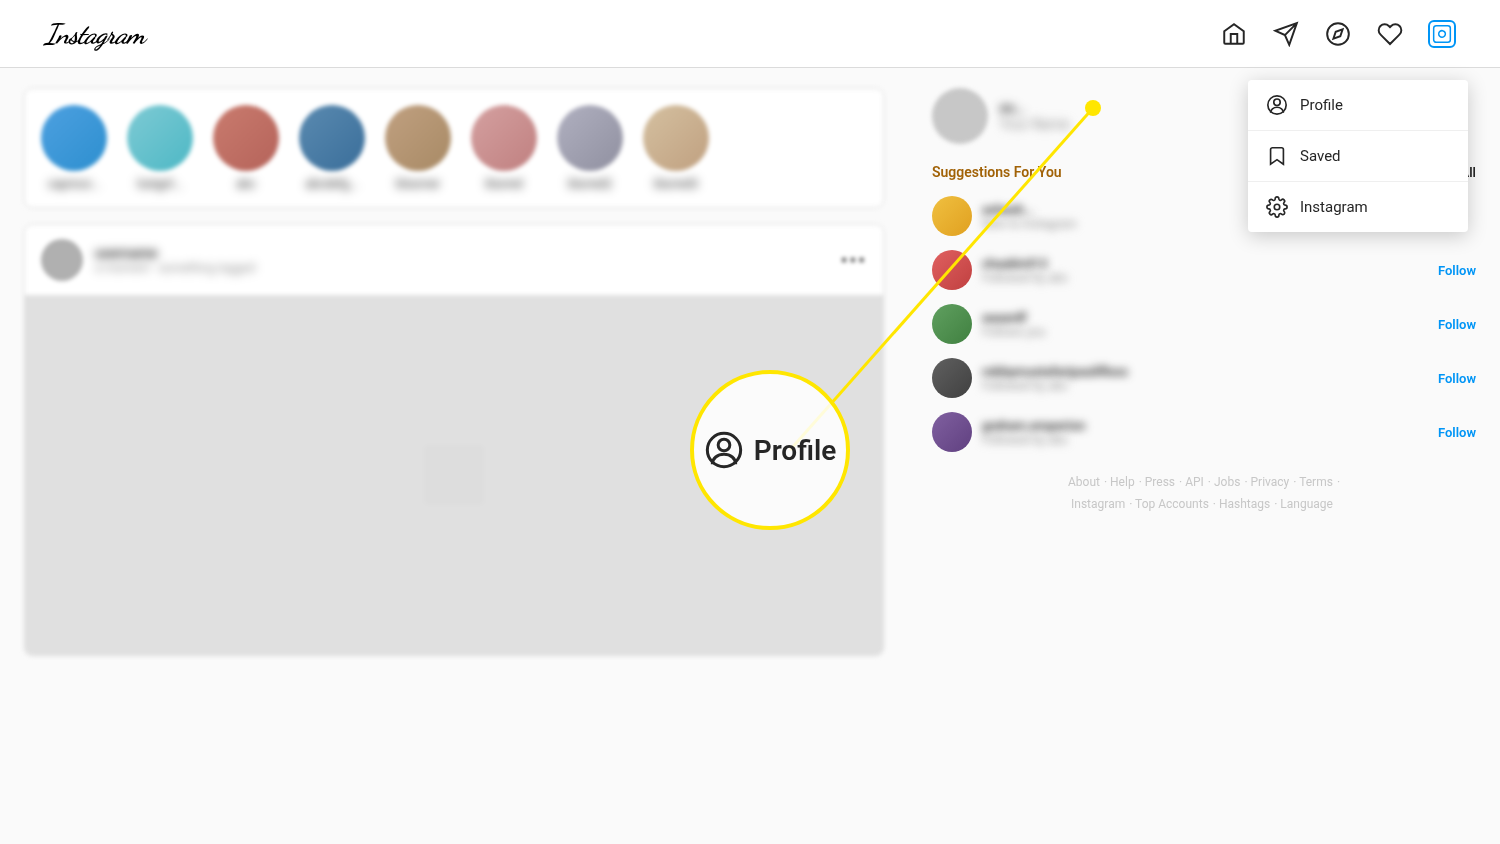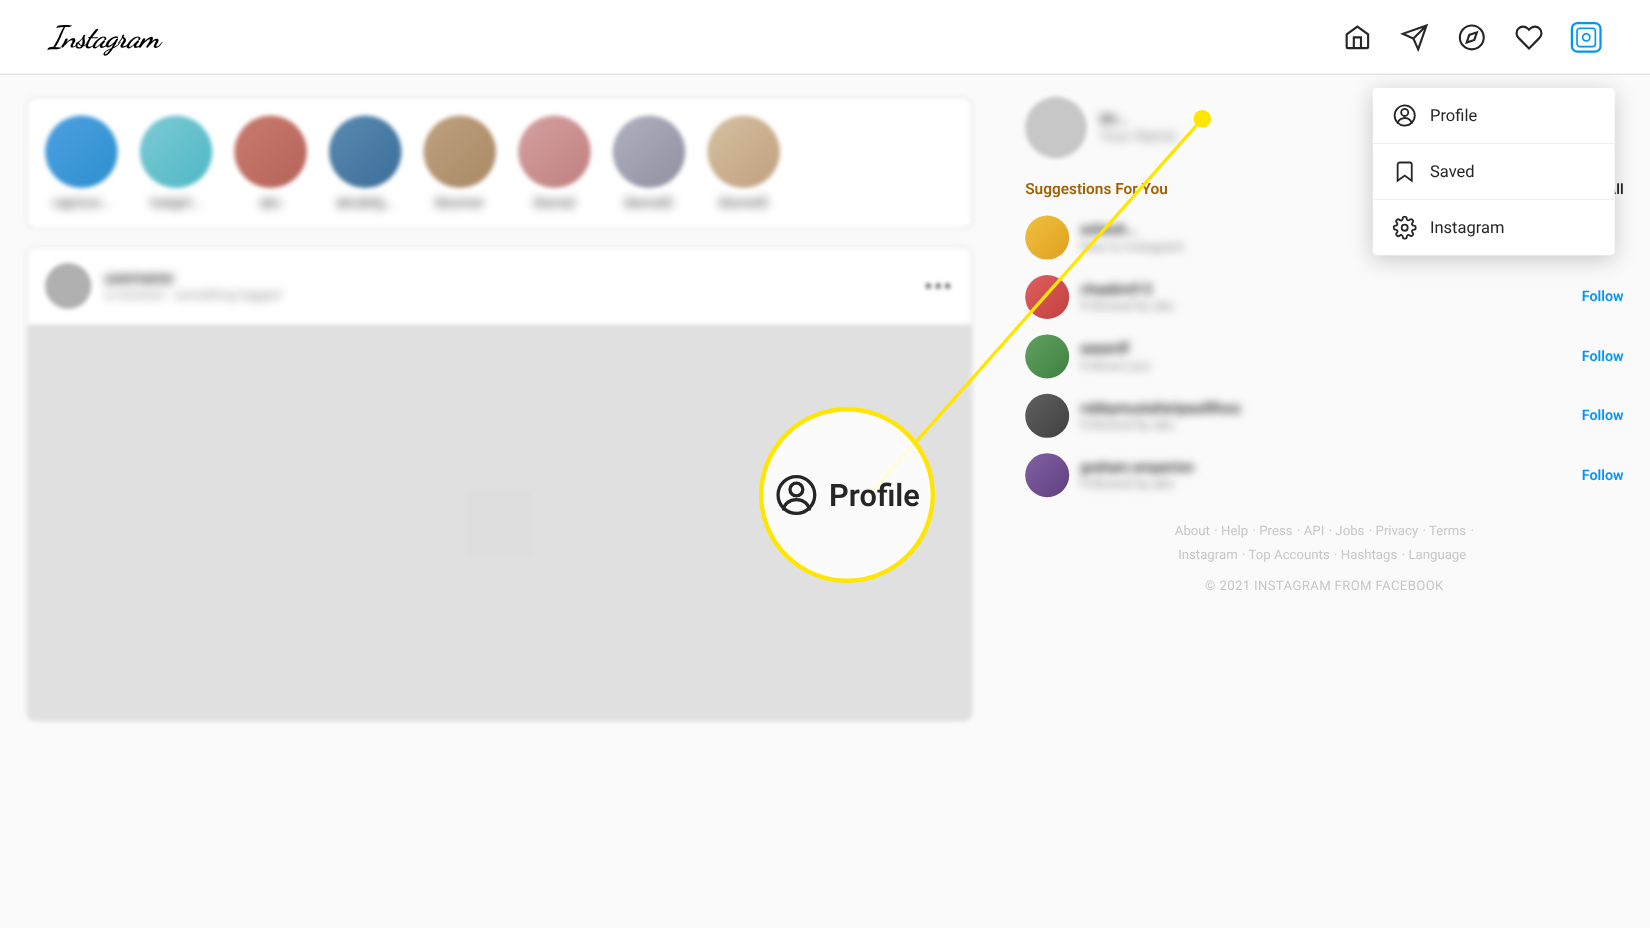--- a/index.html
+++ b/index.html
@@ -540,21 +540,20 @@
         <a href="#">Press</a>·
         <a href="#">API</a>·
         <a href="#">Jobs</a>·
         <a href="#">Privacy</a>·
         <a href="#">Terms</a>·<br>
         <a href="#">Instagram</a>·
         <a href="#">Top Accounts</a>·
         <a href="#">Hashtags</a>·
         <a href="#">Language</a>
       </div>
-      <div class="footer-copyright">© 2021 INSTAGRAM FROM FACEBOOK</div>
     </div>
   </div>
 </div>
 
 <div class="dropdown-menu">
 
   <div class="dropdown-item">
     <div class="dropdown-icon">
       <svg width="22" height="22" viewBox="0 0 24 24" fill="none" stroke="#262626" stroke-width="1.8">
         <circle cx="12" cy="12" r="10"></circle>

